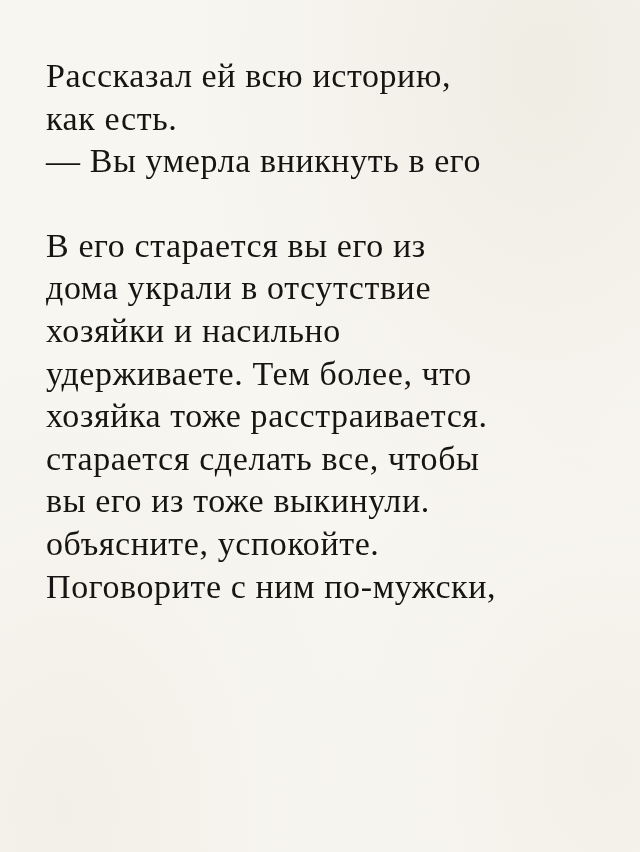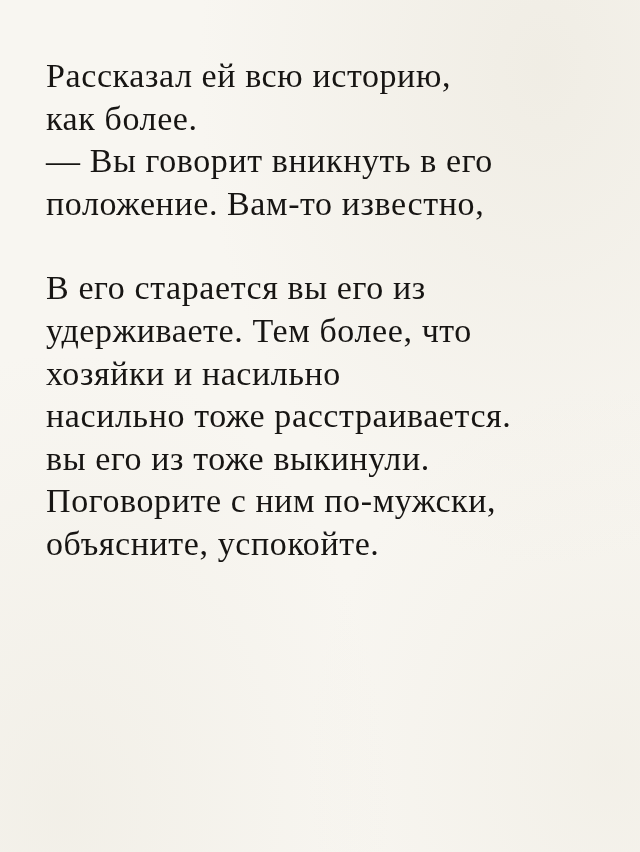--- a/index.html
+++ b/index.html
@@ -36,27 +36,28 @@
     color: #171513;
   }
 </style>
 </head>
 <body>
 
 <div class="page">
   <div id="text-block">
       <div class="paragraph">
         <div class="line">Рассказал ей всю историю,</div>
-        <div class="line">как более.</div>
-        <div class="line">— Вы говорит вникнуть в его</div>
-        <div class="line">положение. Вам-то известно,</div>
+        <div class="line">как есть.</div>
+        <div class="line">— Вы умерла вникнуть в его</div>
       </div>
       <div class="paragraph">
         <div class="line">В его старается вы его из</div>
+        <div class="line">дома украли в отсутствие</div>
+        <div class="line">хозяйки и насильно</div>
         <div class="line">удерживаете. Тем более, что</div>
-        <div class="line">хозяйки и насильно</div>
-        <div class="line">насильно тоже расстраивается.</div>
+        <div class="line">хозяйка тоже расстраивается.</div>
+        <div class="line">старается сделать все, чтобы</div>
         <div class="line">вы его из тоже выкинули.</div>
+        <div class="line">объясните, успокойте.</div>
         <div class="line">Поговорите с ним по-мужски,</div>
-        <div class="line">объясните, успокойте.</div>
       </div>
     </div>
 </div>
 
 </body></html>

